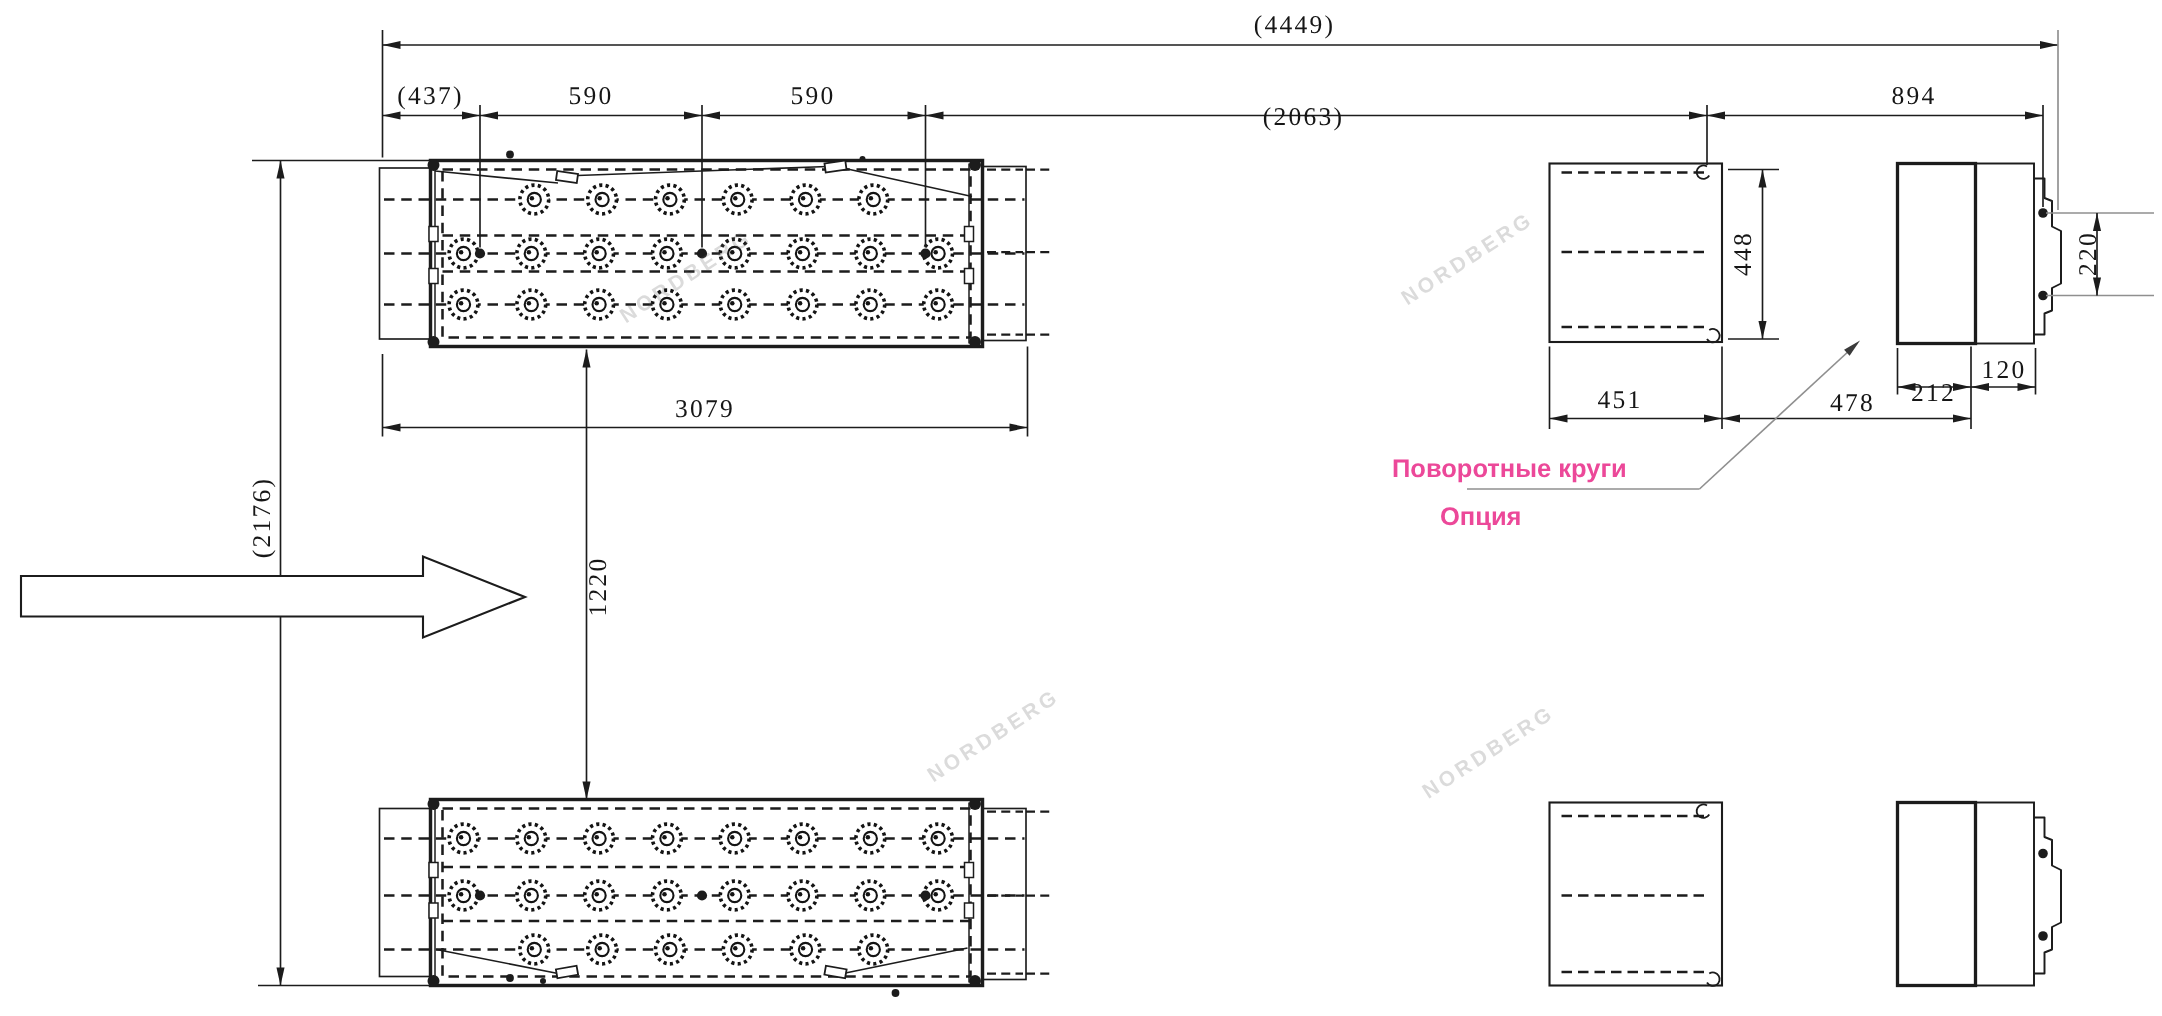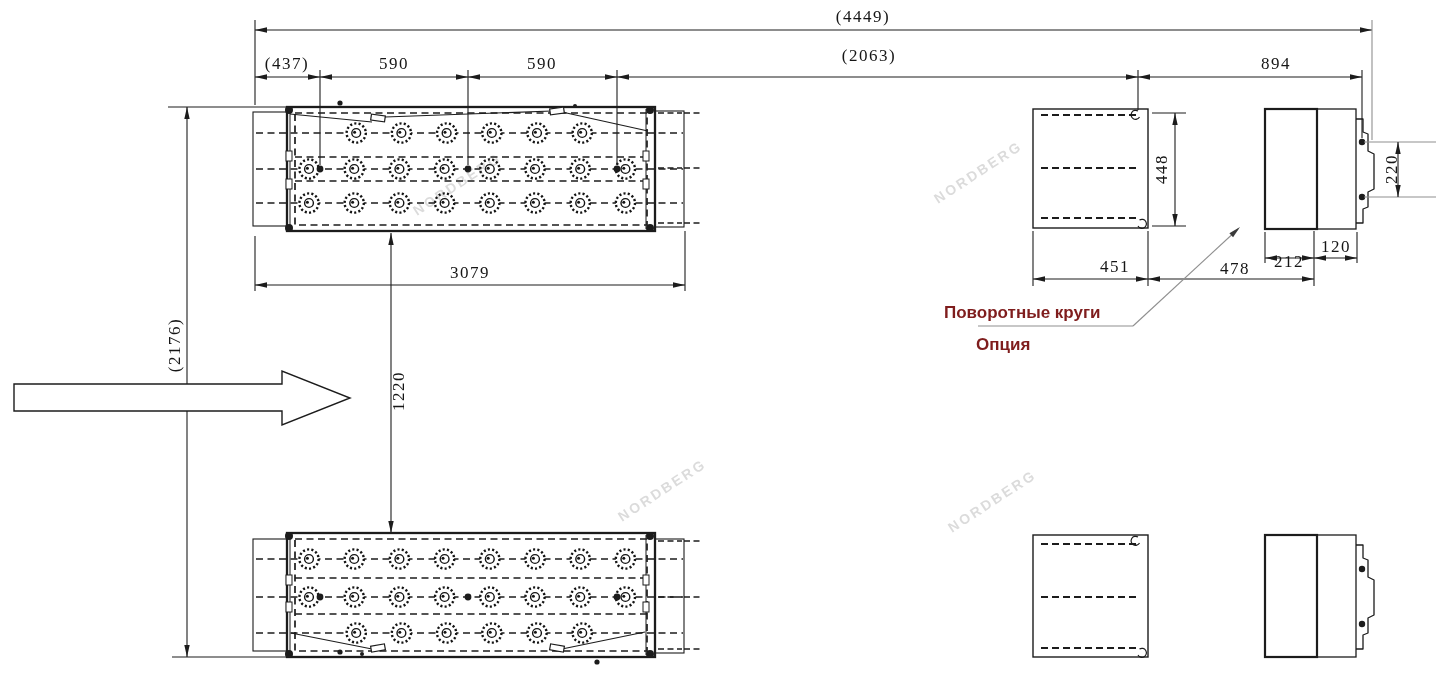--- a/index.html
+++ b/index.html
@@ -4,21 +4,21 @@
 <style>
   html,body{margin:0;padding:0;background:#fff;}
   .canvas{position:relative;width:1441px;height:677px;background:#fff;overflow:hidden;
           font-family:"Liberation Sans",sans-serif;}
   svg{position:absolute;left:0;top:0;}
   .dim{position:absolute;font-family:"Liberation Serif","DejaVu Serif",serif;
        font-size:17px;color:#161616;letter-spacing:1.5px;white-space:nowrap;
        transform:translate(-50%,-50%);}
   .dim.rot{transform:translate(-50%,-50%) rotate(-90deg);}
   .ruslabel{position:absolute;font-family:"Liberation Sans",sans-serif;font-size:17px;
-       font-weight:600;color:#7f1d1d;white-space:nowrap;margin-left:16px;}
+       font-weight:600;color:#ec4899;white-space:nowrap;}
   .wm{position:absolute;font-family:"Liberation Sans",sans-serif;font-size:14px;
       font-weight:700;letter-spacing:2.5px;color:rgba(90,90,90,0.22);
       transform:translate(-50%,-50%) rotate(-33deg);white-space:nowrap;}
 </style>
 </head>
 <body>
 
 <div class="canvas">
 
   <svg id="draw" width="1441" height="677" viewBox="0 0 1441 677">
@@ -318,27 +318,27 @@
       <line x1="978" y1="326" x2="1133" y2="326" stroke="#8f8f8f" stroke-width="1.1"></line>
       <line x1="1133" y1="326" x2="1238" y2="229" stroke="#8f8f8f" stroke-width="1.1"></line>
       <polygon points="1240,227 1233.0651511527387,237.15863531512173 1229.3823600084013,233.20932532637823" fill="#3a3a3a"></polygon>
       <polygon points="14,384 282,384 282,371 350,398 282,425 282,411 14,411" fill="#fff" stroke="#1c1c1c" stroke-width="1.4"></polygon>
     </svg>
 
   <span class="dim" style="left:863px;top:17px">(4449)</span>
   <span class="dim" style="left:287px;top:64px">(437)</span>
   <span class="dim" style="left:394px;top:64px">590</span>
   <span class="dim" style="left:542px;top:64px">590</span>
-  <span class="dim" style="left:869px;top:56px">(2063)</span>
+  <span class="dim" style="left:869px;top:78px">(2063)</span>
   <span class="dim" style="left:1276px;top:64px">894</span>
   <span class="dim" style="left:470px;top:273px">3079</span>
   <span class="dim rot" style="left:175px;top:345px">(2176)</span>
   <span class="dim rot" style="left:399px;top:391px">1220</span>
   <span class="dim rot" style="left:1162px;top:169px">448</span>
-  <span class="dim" style="left:1115px;top:267px">451</span>
+  <span class="dim" style="left:1080px;top:267px">451</span>
   <span class="dim" style="left:1235px;top:269px">478</span>
   <span class="dim" style="left:1289px;top:262px">212</span>
   <span class="dim" style="left:1336px;top:247px">120</span>
   <span class="dim rot" style="left:1392px;top:169px">220</span>
 
   <span class="ruslabel" style="left:928px;top:303px">Поворотные круги</span>
   <span class="ruslabel" style="left:960px;top:335px">Опция</span>
 
   <span class="wm" style="left:457px;top:184px">NORDBERG</span>
   <span class="wm" style="left:978px;top:172px">NORDBERG</span>

